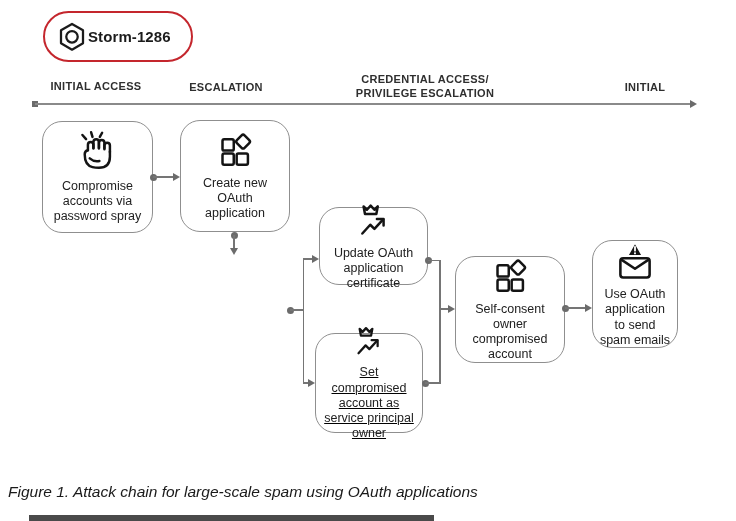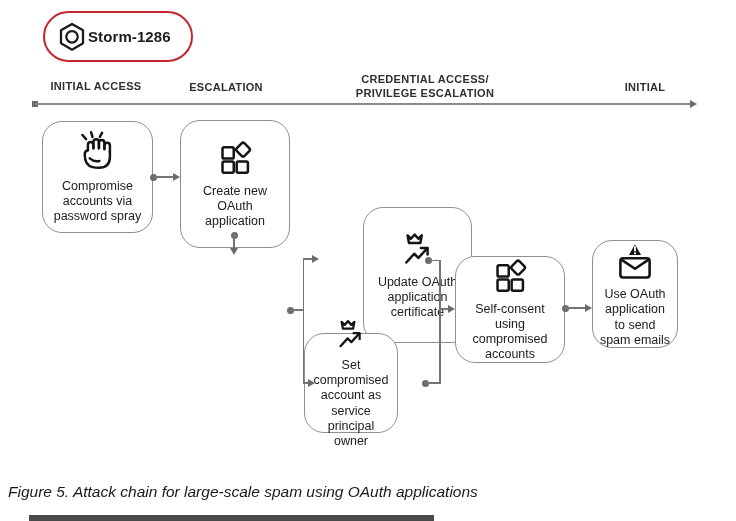--- a/index.html
+++ b/index.html
@@ -18,24 +18,24 @@
   .timeline{position:absolute;left:35px;top:103px;width:658px;height:1.5px;background:#8a8a8a;}
   .tl-dot{position:absolute;left:32px;top:100.5px;width:6px;height:6px;background:#6b6b6b;}
 
   
   .node{position:absolute;background:#fff;border:1.5px solid #8f8f8f;border-radius:20px;
         display:flex;flex-direction:column;align-items:center;justify-content:center;
         gap:5px;padding:6px;box-sizing:border-box;text-align:center;}
   .nlabel{font-size:12.5px;color:#212121;line-height:1.22;}
   .icon{display:flex;align-items:center;justify-content:center;}
   .n1{left:42px;top:121px;width:111px;height:112px;}
-  .n2{left:180px;top:120px;width:110px;height:128px;}
+  .n2{left:180px;top:120px;width:110px;height:112px;}
   .n3{left:180px;top:255px;width:110px;height:112px;}
-  .n4{left:319px;top:207px;width:109px;height:136px;margin-left:44px;}
-  .n5{left:304px;top:333px;width:94px;height:100px;}
+  .n4{left:319px;top:207px;width:109px;height:78px;}
+  .n5{left:315px;top:333px;width:108px;height:100px;text-decoration:underline;}
   .n6{left:455px;top:256px;width:110px;height:107px;}
   .n7{left:592px;top:240px;width:86px;height:108px;}
 
   
   .hline,.vline{position:absolute;background:#757575;}
   .hline{height:1.5px;}
   .vline{width:1.5px;}
   .dot{position:absolute;width:7px;height:7px;border-radius:50%;background:#6b6b6b;}
   .ah-right{position:absolute;width:0;height:0;border-top:4.5px solid transparent;
             border-bottom:4.5px solid transparent;border-left:7px solid #6b6b6b;}
@@ -137,21 +137,21 @@
     <span class="icon">
       <svg width="40" height="40" viewBox="0 0 48 48">
         <g fill="none" stroke="#141414" stroke-width="3">
           <rect x="9" y="10" width="13.5" height="13.5" rx="2"></rect>
           <rect x="9" y="27" width="13.5" height="13.5" rx="2"></rect>
           <rect x="26" y="27" width="13.5" height="13.5" rx="2"></rect>
           <rect x="27.2" y="6.2" width="13" height="13" rx="2.5" transform="rotate(45 33.7 12.7)"></rect>
         </g>
       </svg>
     </span>
-    <span class="nlabel">Self-consent using compromised accounts</span>
+    <span class="nlabel">Self-consent owner compromised account</span>
   </div>
 
   <div class="node n7">
     <span class="icon">
       <svg width="44" height="42" viewBox="0 0 48 46">
         <g fill="none" stroke="#141414" stroke-width="2.8" stroke-linejoin="round">
           <rect x="8" y="20" width="32" height="21" rx="3"></rect>
           <path d="M9 21.5 L24 31.5 L39 21.5"></path>
         </g>
         <path d="M24 2.5 L32.5 17.5 H15.5 Z" fill="#141414" stroke="#ffffff" stroke-width="2.2" stroke-linejoin="round"></path>
@@ -183,17 +183,17 @@
   <div class="dot" style="left:421.5px;top:379.5px;"></div>
   <div class="hline" style="left:425px;top:382.25px;width:16px;"></div>
   <div class="vline" style="left:439.25px;top:260px;height:124px;"></div>
   <div class="hline" style="left:440px;top:308.25px;width:9px;"></div>
   <div class="ah-right" style="left:448px;top:304.5px;"></div>
 
   <div class="dot" style="left:561.5px;top:304.5px;"></div>
   <div class="hline" style="left:565px;top:307.25px;width:21px;"></div>
   <div class="ah-right" style="left:585px;top:303.5px;"></div>
 
-  <div class="caption">Figure 5. Attack chain for large-scale spam using OAuth applications</div>
+  <div class="caption">Figure 1. Attack chain for large-scale spam using OAuth applications</div>
 
   <div class="cropped-bar"></div>
 
 </div>
 
 </body></html>

